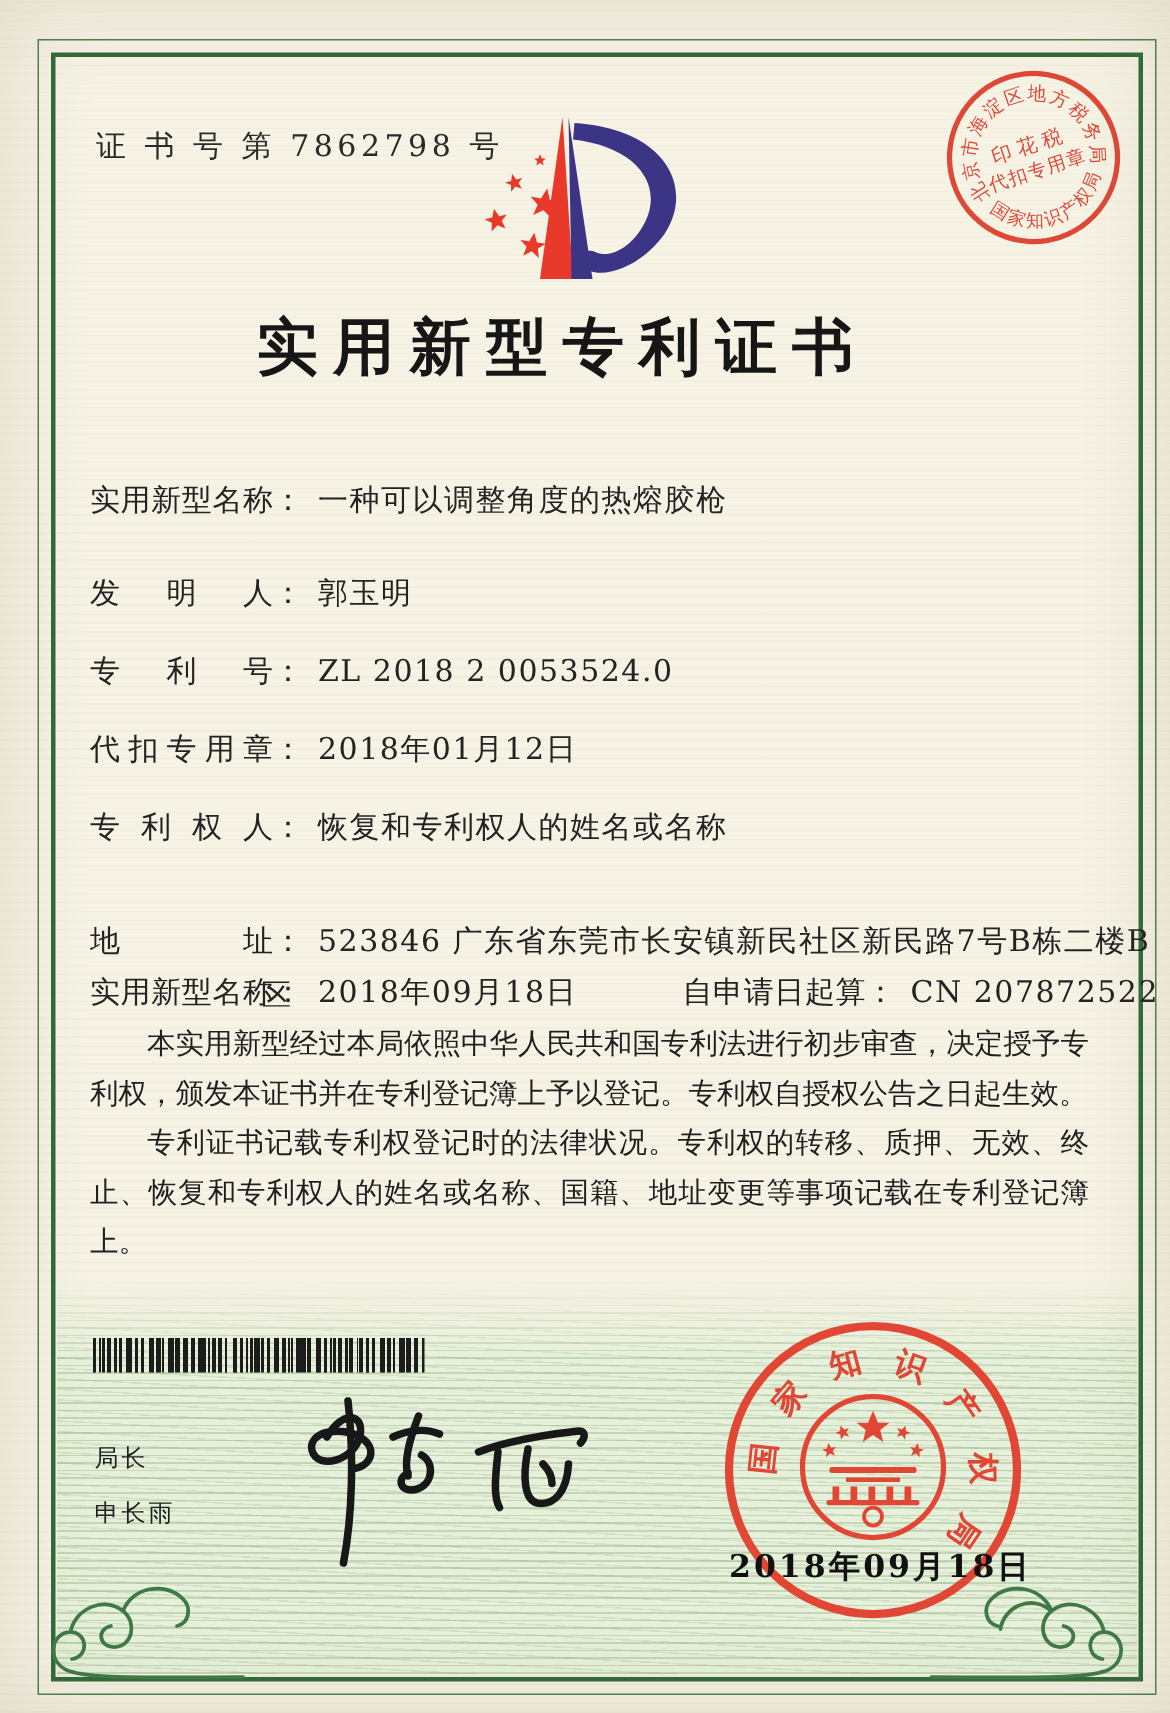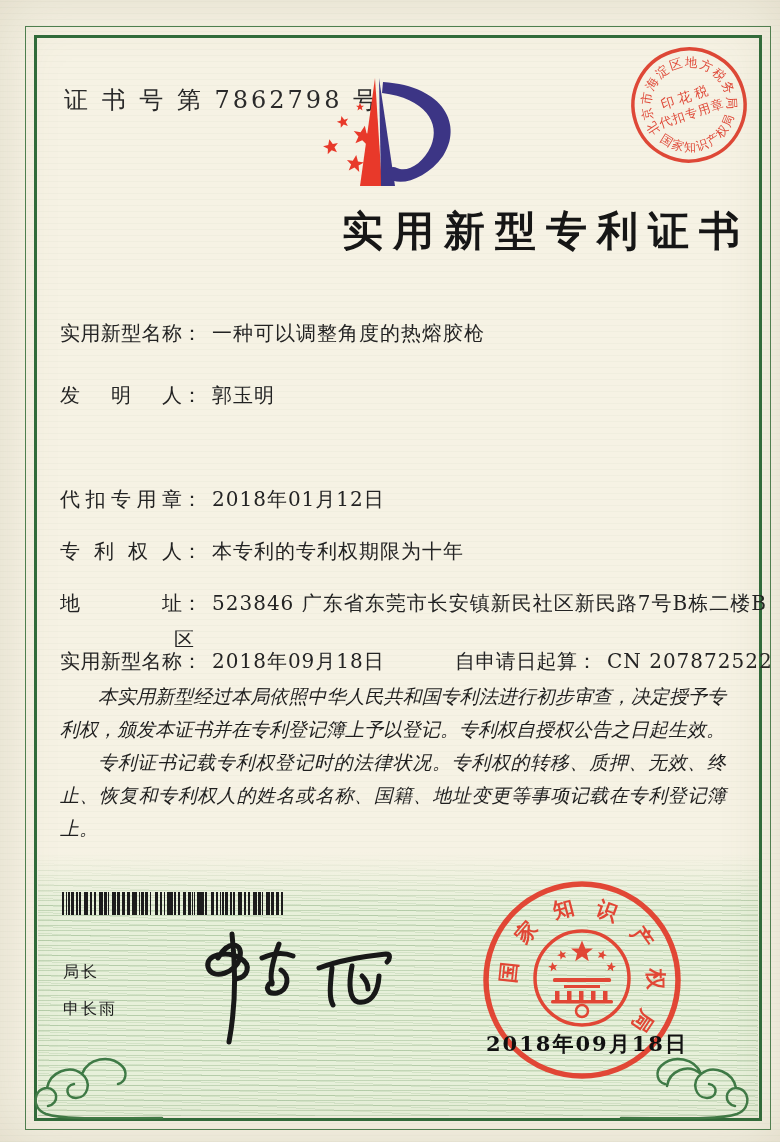--- a/index.html
+++ b/index.html
@@ -18,33 +18,33 @@
   
   .panel{position:absolute;left:38px;top:852px;right:22px;bottom:26px;
          background-color:#e7f0da;
          background-image:
            repeating-linear-gradient(0deg,rgba(110,155,100,.30) 0 1px,transparent 1px 5px),
            repeating-linear-gradient(3deg,rgba(110,155,100,.16) 0 1px,transparent 1px 7px);}
   .panel::before{content:"";position:absolute;left:0;right:0;top:0;height:55px;
          background:linear-gradient(#f6f2e4,rgba(246,242,228,0));}
   .flourish{position:absolute;stroke:#3f7a46;fill:none;stroke-width:2.5;stroke-linecap:round;}
   
-  .cert-no{position:absolute;left:64px;top:84px;font-size:24px;letter-spacing:3px;color:#2a2a2a;}
-  .title{position:absolute;left:0;right:30px;top:204px;text-align:right;
+  .cert-no{position:absolute;left:64px;top:84px;font-size:20px;letter-spacing:3px;color:#2a2a2a;}
+  .title{position:absolute;left:0;right:30px;top:204px;text-align:center;
          font-size:41px;font-weight:bold;letter-spacing:10px;color:#161616;}
   .frow{position:absolute;left:60px;font-size:20px;white-space:nowrap;}
   .flabel{display:inline-block;width:122px;text-align:justify;text-align-last:justify;}
   .fcolon{display:inline-block;margin-right:10px;}
   .fvalue{letter-spacing:1px;}
   .addr-wrap{display:inline-block;vertical-align:top;white-space:normal;width:560px;}
   .addr-l2{margin-left:-38px;margin-top:9px;}
   .grant-right{position:absolute;left:395px;top:0;}
   .paras{position:absolute;left:60px;right:54px;top:680px;font-size:19px;
          line-height:33px;text-align:justify;color:#1f1f1f;}
-  .paras p{margin:0;text-indent:2em;font-style:italic;}
+  .paras p{margin:0;text-indent:2em;}
   .barcode{position:absolute;left:62px;top:892px;width:221px;height:23px;
          background-image:
            repeating-linear-gradient(90deg,#1c1c1c 0 2px,transparent 2px 4px,#1c1c1c 4px 5px,transparent 5px 9px,#1c1c1c 9px 12px,transparent 12px 14px),
            repeating-linear-gradient(90deg,#1c1c1c 0 1px,transparent 1px 6px,#1c1c1c 6px 8px,transparent 8px 11px);}
   .director{position:absolute;left:63px;font-size:16px;letter-spacing:2px;color:#202020;}
   .sig{position:absolute;left:182px;top:928px;}
   .sig path{stroke:#181818;fill:none;stroke-width:5;stroke-linecap:round;stroke-linejoin:round;}
   .seal{position:absolute;left:476px;top:874px;}
   .seal-date{position:absolute;left:486px;top:1030px;font-size:21px;font-weight:bold;
          letter-spacing:2px;color:#111;}
@@ -127,27 +127,30 @@
   </svg>
 
   <div class="title">实用新型专利证书</div>
 
   <div class="frow" style="top:320px">
     <span class="flabel">实用新型名称</span><span class="fcolon">：</span><span class="fvalue">一种可以调整角度的热熔胶枪</span>
   </div>
   <div class="frow" style="top:382px">
     <span class="flabel">发明人</span><span class="fcolon">：</span><span class="fvalue">郭玉明</span>
   </div>
+  <div class="frow" style="top:434px">
+    <span class="flabel">专利号</span><span class="fcolon">：</span><span class="fvalue">ZL 2018 2 0053524.0</span>
+  </div>
   <div class="frow" style="top:486px">
     <span class="flabel">代扣专用章</span><span class="fcolon">：</span><span class="fvalue">2018年01月12日</span>
   </div>
   <div class="frow" style="top:538px">
-    <span class="flabel">专利权人</span><span class="fcolon">：</span><span class="fvalue">本专利的专利权期限为十年</span>
-  </div>
-  <div class="frow" style="top:590px">
+    <span class="flabel">专利权人</span><span class="fcolon">：</span><span class="fvalue">恢复和专利权人的姓名或名称</span>
+  </div>
+  <div class="frow" style="top:614px">
     <span class="flabel">地址</span><span class="fcolon">：</span><span class="addr-wrap"><span class="fvalue">523846 广东省东莞市长安镇新民社区新民路7号B栋二楼B</span><div class="addr-l2 fvalue">区</div></span>
   </div>
   <div class="frow" style="top:648px;right:54px">
     <span class="flabel">实用新型名称</span><span class="fcolon">：</span><span class="fvalue">2018年09月18日</span>
     <span class="grant-right"><span class="flabel">自申请日起算</span><span class="fcolon">：</span><span class="fvalue">CN 207872522 U</span></span>
   </div>
 
   <div class="paras">
     <p>本实用新型经过本局依照中华人民共和国专利法进行初步审查，决定授予专利权，颁发本证书并在专利登记簿上予以登记。专利权自授权公告之日起生效。</p>
     <p>专利证书记载专利权登记时的法律状况。专利权的转移、质押、无效、终止、恢复和专利权人的姓名或名称、国籍、地址变更等事项记载在专利登记簿上。</p>

